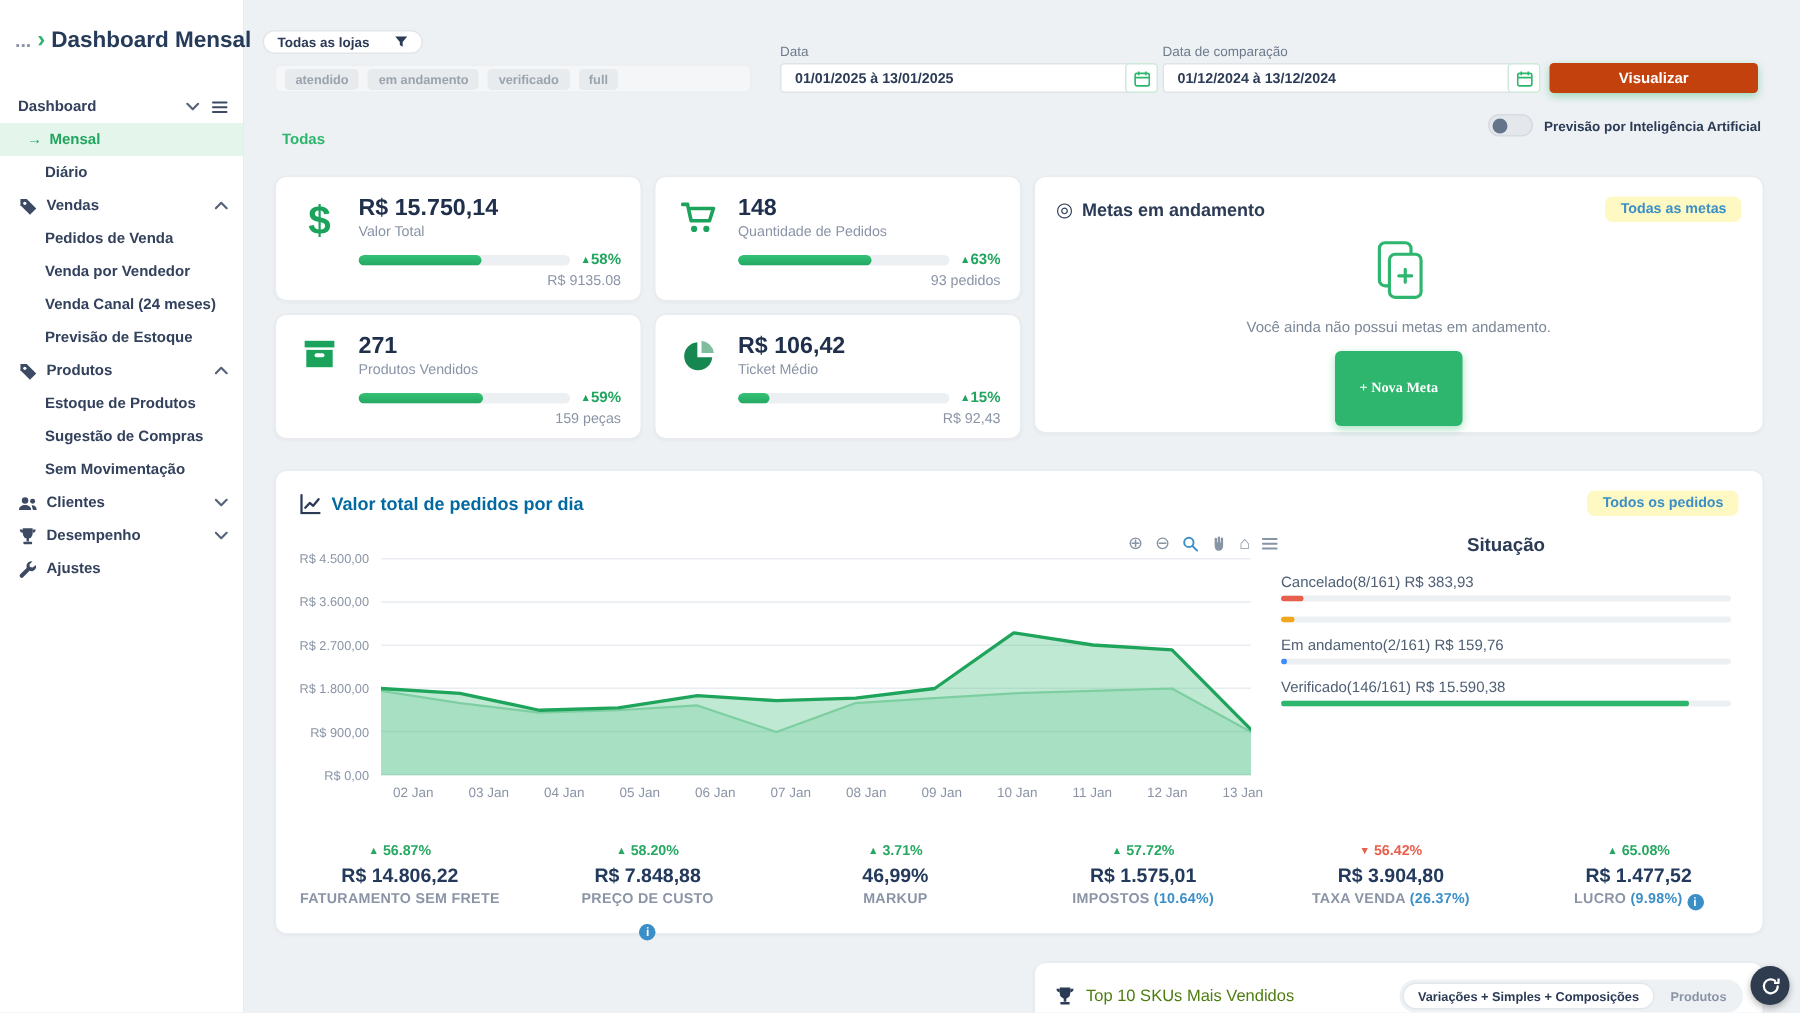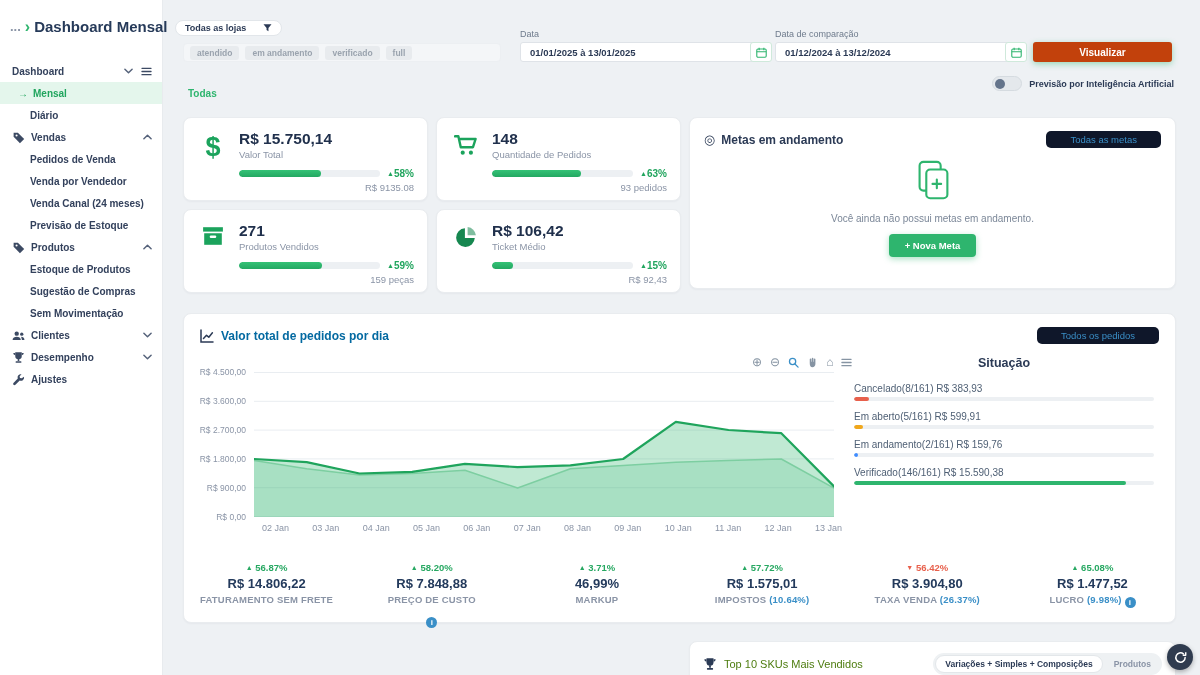--- a/index.html
+++ b/index.html
@@ -53,24 +53,24 @@
   .kpi .fill{height:100%;border-radius:4px;background:linear-gradient(180deg,#35c276,#23a862)}
   .kpi .delta{font-size:10px;font-weight:800;color:#21a55e;white-space:nowrap}
   .kpi .delta .arr{font-size:7px;vertical-align:1px}
   .kpi .ksub{text-align:right;font-size:9.5px;color:#8a94a6;margin-top:3px}
 
   
   .metas{left:689px;top:117px;width:487px;height:172px;padding:13px 14px}
   .m-head{display:flex;align-items:center}
   .m-head .tgt{font-size:13px;color:#2b3a55;margin-right:6px}
   .m-head .m-title{font-size:12px;font-weight:800;color:#2b3a55}
-  .pill-blue{margin-left:auto;background:#0f172a;color:#3a8fc7;font-size:9.5px;font-weight:400;padding:3px 24px;border-radius:5px;cursor:pointer;white-space:nowrap}
+  .pill-blue{margin-left:auto;background:#fef9c3;color:#3a8fc7;font-size:9.5px;font-weight:700;padding:3px 10px;border-radius:5px;cursor:pointer;white-space:nowrap}
   .m-body{display:flex;flex-direction:column;align-items:center;margin-top:10px}
   .m-body .mtext{font-size:10px;color:#7b8798;margin:9px 0 10px}
-  .btn-green{background:#2eb56e;color:#fff;border:none;border-radius:4px;font-size:9.5px;font-weight:700;font-family:Liberation Sans, sans-serif;padding:6px 16px;cursor:pointer;box-shadow:0 2px 6px rgba(46,181,110,.4)}
+  .btn-green{background:#2eb56e;color:#fff;border:none;border-radius:4px;font-size:9.5px;font-weight:700;font-family:Liberation Serif, serif;padding:20px 16px;cursor:pointer;box-shadow:0 2px 6px rgba(46,181,110,.4)}
 
   
   .chartcard{left:183px;top:313px;width:993px;height:310px}
   .c-head{display:flex;align-items:center;padding:13px 16px 0}
   .c-head .cico{width:14px;height:14px;color:#2b3a55;margin-right:7px}
   .c-head .c-title{font-size:12px;font-weight:800;color:#0369a1}
   .toolbar{position:absolute;left:568px;top:42px;display:flex;align-items:center;gap:8px;color:#8694a3}
   .tool{font-size:12px;line-height:1;cursor:pointer}
   .tool svg{width:11px;height:11px}
   .tool.blue{color:#3a8fc7}
@@ -479,21 +479,20 @@
 
   <div class="situacao">
     <div class="s-title">Situação</div>
     <div class="s-row">
       <div class="s-label">Cancelado(8/161) R$ 383,93</div>
       <div class="s-track">
           <div class="s-fill" style="width: 5%; background: rgb(232, 96, 76);"></div>
         </div>
     </div>
     <div class="s-row">
-      <div class="s-label">Em aberto(5/161) R$ 599,91</div>
       <div class="s-track">
           <div class="s-fill" style="width: 3.1%; background: rgb(240, 167, 28);"></div>
         </div>
     </div>
     <div class="s-row">
       <div class="s-label">Em andamento(2/161) R$ 159,76</div>
       <div class="s-track">
           <div class="s-fill" style="width: 1.3%; background: rgb(63, 140, 255);"></div>
         </div>
     </div>

